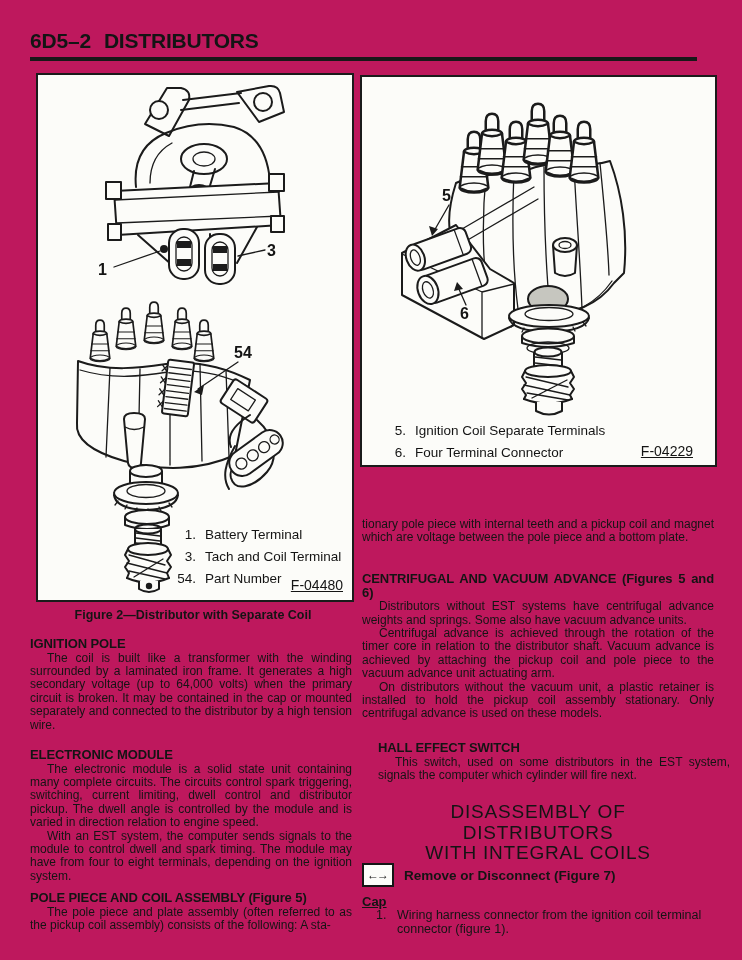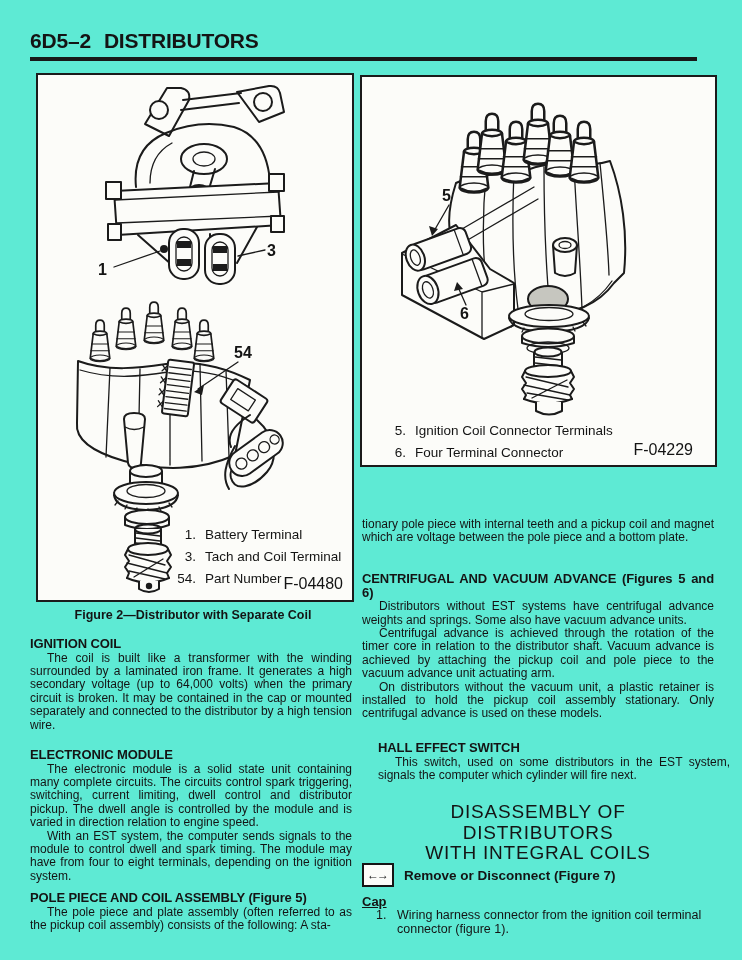--- a/index.html
+++ b/index.html
@@ -1,37 +1,37 @@
 <!DOCTYPE html>
 <html><head>
 <meta charset="utf-8">
 <style>
   html,body{margin:0;padding:0;background:#ffffff;}
-  .page{position:relative;width:742px;height:960px;background:#5eead4;color:#141414;
+  .page{position:relative;width:742px;height:960px;background:#be185d;color:#141414;
         font-family:"Liberation Sans",sans-serif;overflow:hidden;}
 
   
   .hdr{position:absolute;left:30px;top:29px;display:flex;gap:13px;
        font-weight:bold;font-size:21px;letter-spacing:-0.2px;}
   .hdr-rule{position:absolute;left:30px;top:57px;width:667px;height:3.5px;background:#181818;}
 
   
   .figbox{position:absolute;border:2px solid #1b1b1b;background:#fcfcf9;}
   #fig2box{left:36px;top:73px;width:314px;height:525px;}
   #fig3box{left:360px;top:75px;width:353px;height:388px;}
   .figbox svg{position:absolute;left:0;top:0;}
 
   .legend{position:absolute;font-size:13.5px;}
   .legend-row{display:flex;line-height:22px;}
   .legend-num{width:30px;text-align:right;flex:none;}
   .legend-label{padding-left:9px;white-space:nowrap;}
   #fig2legend{left:128px;top:449px;}
   #fig3legend{left:26px;top:343px;}
   #fig3legend .legend-num{width:18px;}
-  .figcode{position:absolute;font-size:16px;}
+  .figcode{position:absolute;font-size:14px;text-decoration:underline;}
   #fig2code{right:9px;bottom:7px;}
   #fig3code{right:22px;bottom:6px;}
 
   .caption{position:absolute;font-weight:bold;font-size:12.5px;text-align:center;line-height:15px;}
   #cap2{left:36px;top:608px;width:314px;}
   #cap3{left:360px;top:479px;width:353px;}
 
   
   .sec{position:absolute;font-size:12px;line-height:13.4px;}
   .sec-l{left:30px;width:322px;}
@@ -272,33 +272,33 @@
         <polygon class="ink" points="95,205 92,214 101,212"></polygon>
       </g>
 
       <text class="callout" x="80" y="124">5</text>
       <text class="callout" x="98" y="242">6</text>
     </svg>
 
     <div class="legend" id="fig3legend">
       <div class="legend-row">
         <span class="legend-num">5.</span>
-        <span class="legend-label">Ignition Coil Connector Terminals</span>
+        <span class="legend-label">Ignition Coil Separate Terminals</span>
       </div>
       <div class="legend-row">
         <span class="legend-num">6.</span>
         <span class="legend-label">Four Terminal Connector</span>
       </div>
     </div>
     <div class="figcode" id="fig3code">F-04229</div>
   </div>
 
 
   <div class="sec sec-l" style="top:637px;">
-    <h3>IGNITION COIL</h3>
+    <h3>IGNITION POLE</h3>
     <p class="ind">The coil is built like a transformer with the winding surrounded by a laminated iron frame. It generates a high secondary voltage (up to 64,000 volts) when the primary circuit is broken. It may be contained in the cap or mounted separately and connected to the distributor by a high tension wire.</p>
   </div>
 
   <div class="sec sec-l" style="top:748px;">
     <h3>ELECTRONIC MODULE</h3>
     <p class="ind">The electronic module is a solid state unit containing many complete circuits. The circuits control spark triggering, switching, current limiting, dwell control and distributor pickup. The dwell angle is controlled by the module and is varied in direction relation to engine speed.</p>
     <p class="ind">With an EST system, the computer sends signals to the module to control dwell and spark timing. The module may have from four to eight terminals, depending on the ignition system.</p>
   </div>
 
   <div class="sec sec-l" style="top:891px;">

